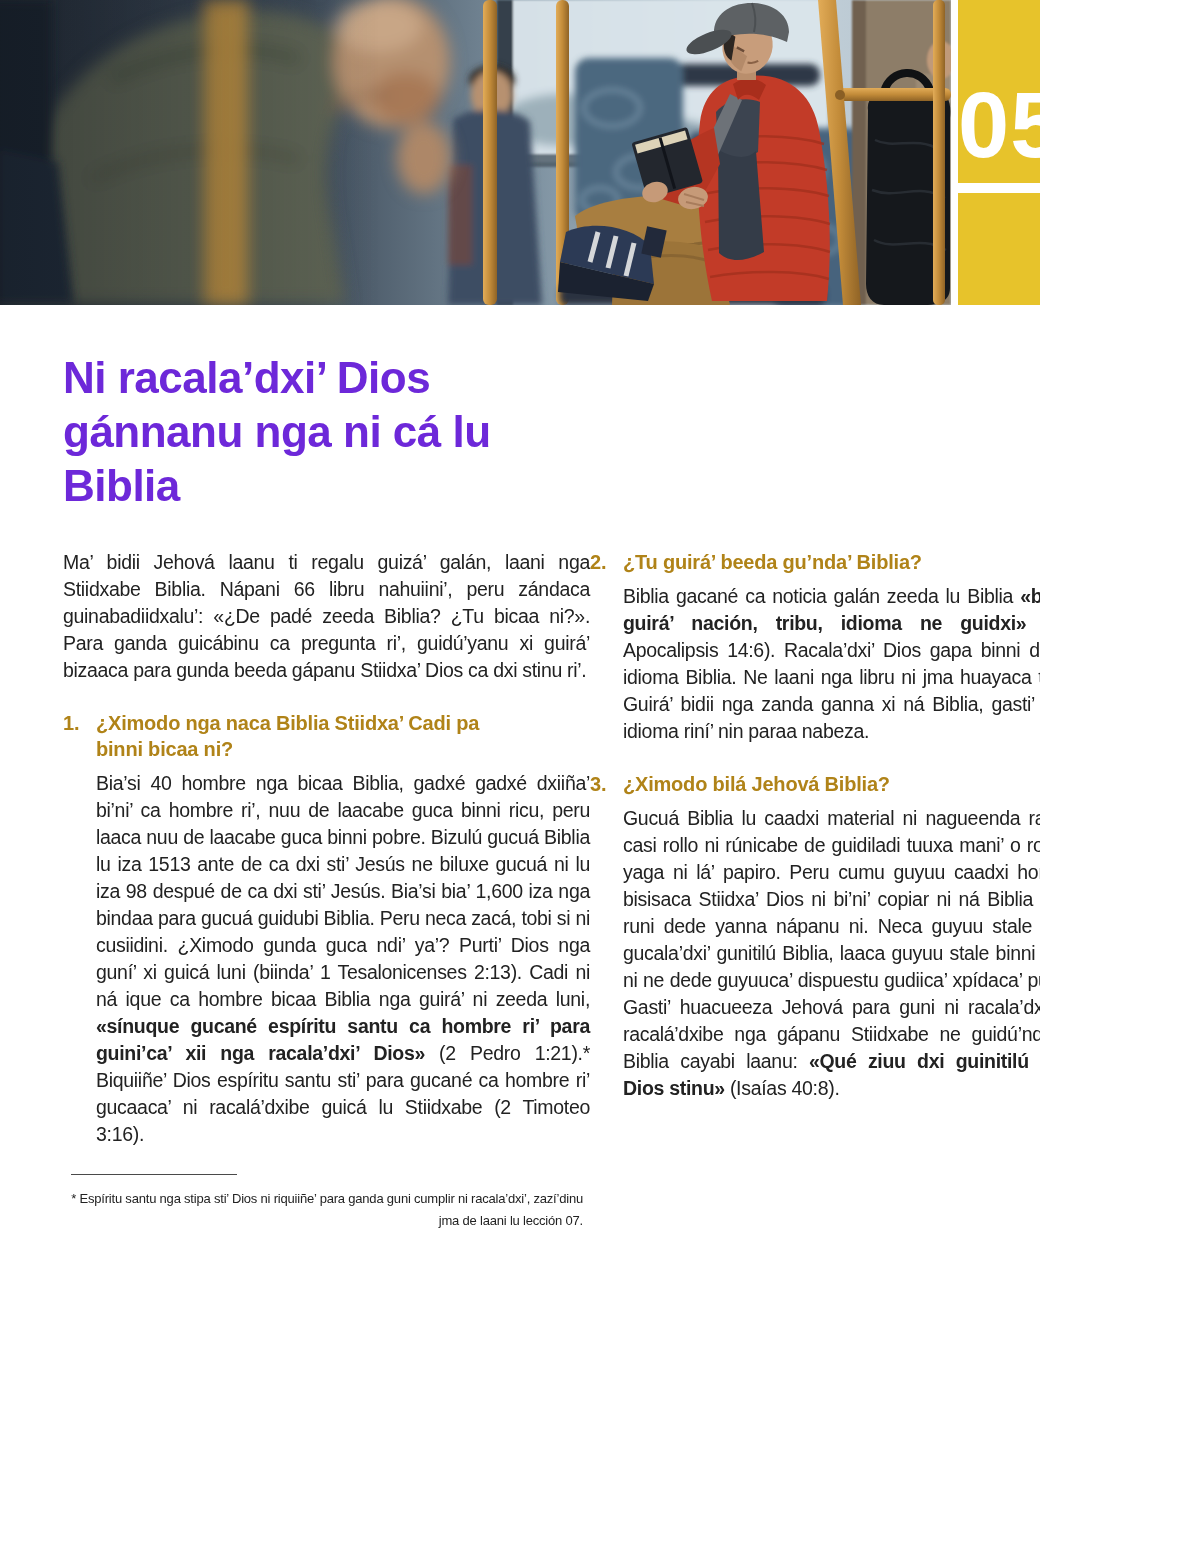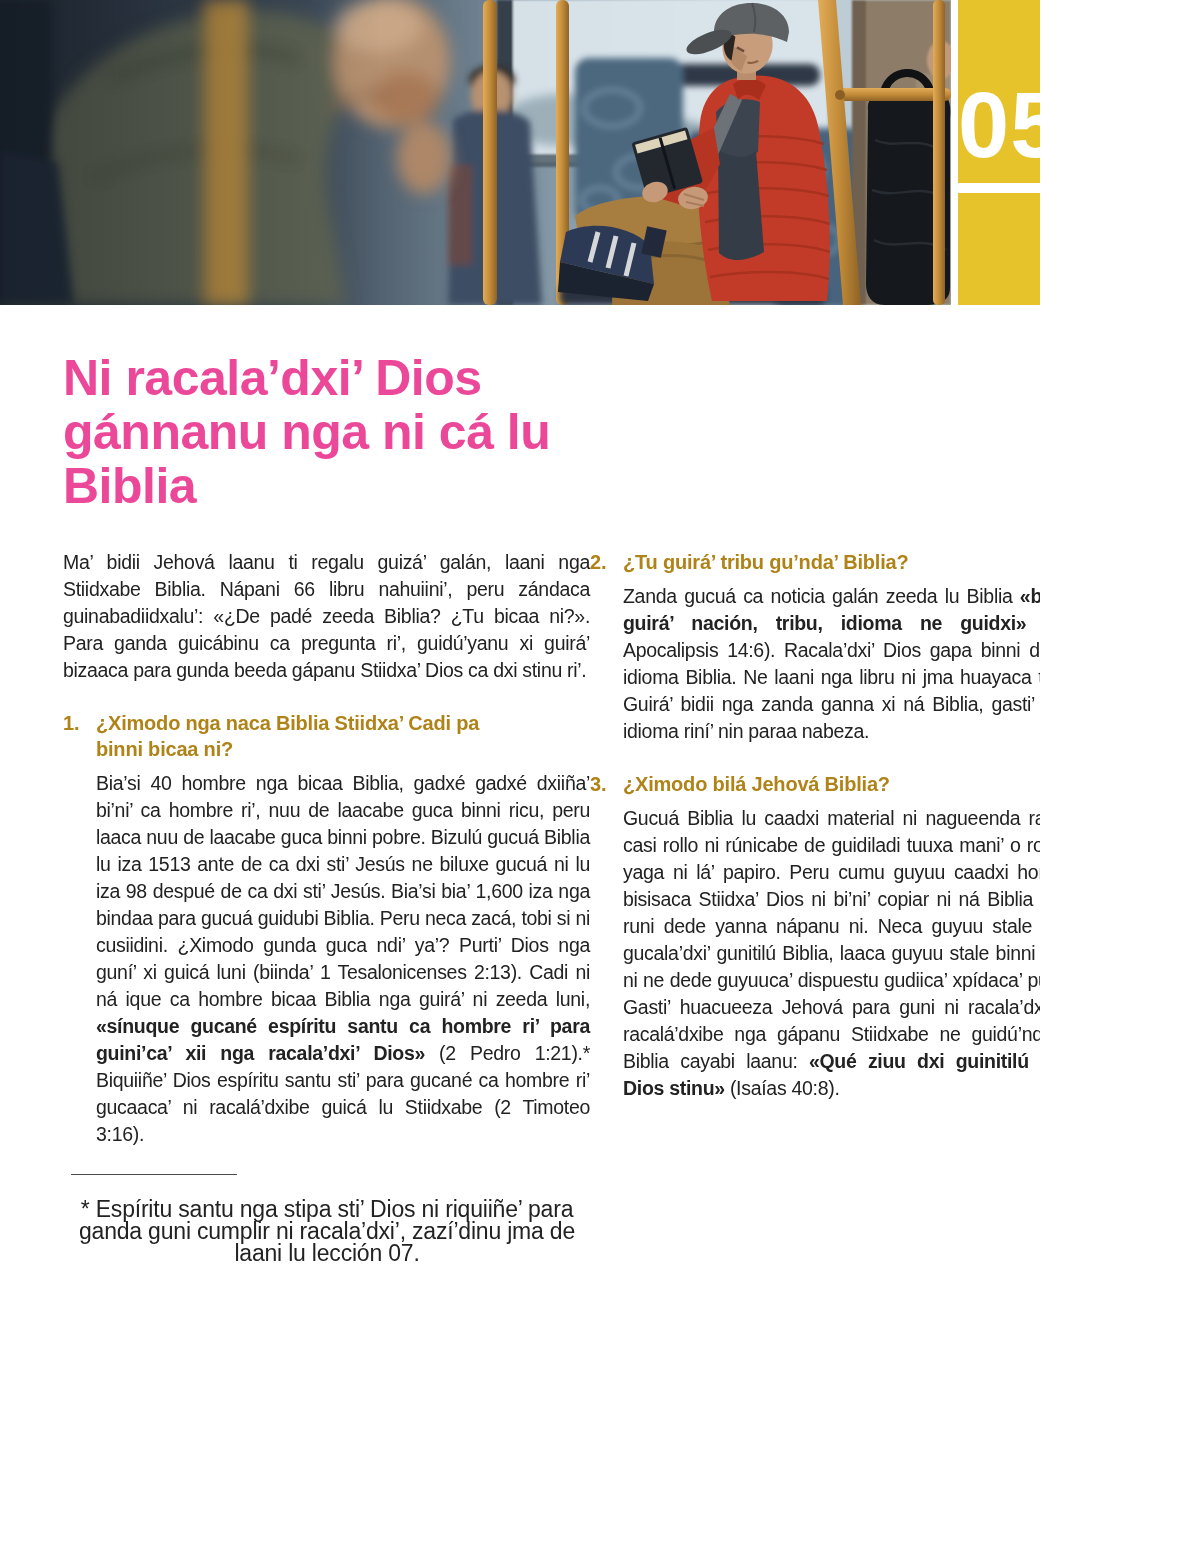--- a/index.html
+++ b/index.html
@@ -17,22 +17,22 @@
     align-items:center; padding-top:88px; box-sizing:border-box;
   }
   .lesson-number {
     color:#ffffff; font-size:92px; font-weight:700; line-height:0.82;
     letter-spacing:1px;
   }
   .lesson-underline { width:104px; height:10px; background:#ffffff; margin-top:20px; }
   
   h1.page-title {
     margin:46px 0 0 63px; width:505px;
-    font-size:50px; line-height:54px; font-weight:700; letter-spacing:-0.5px;
-    color:#ec4899;
+    font-size:44px; line-height:54px; font-weight:700; letter-spacing:-0.5px;
+    color:#6d28d9;
   }
   
   .columns { display:flex; margin:36px 0 0 63px; }
   .col-left  { width:527px; flex:none; }
   .col-right { width:515px; flex:none; }
   p.body {
     margin:0; font-size:19.5px; line-height:27px; text-align:justify;
     letter-spacing:-0.3px; color:#222222;
   }
   .intro { margin-left:33px; }
@@ -43,21 +43,21 @@
     font-size:20px; line-height:26px; letter-spacing:-0.2px;
   }
   .section-number { width:33px; flex:none; }
   .section-heading-text { max-width:432px; }
   .section p.body { margin-left:33px; margin-top:8px; }
   .b { font-weight:700; }
   .i { }
   
   .footnote { margin-top:26px; margin-left:8px; width:512px; }
   .footnote-rule { width:166px; height:1px; background:#4a4a4a; margin-bottom:12px; }
-  .footnote-text { font-size:23px; line-height:22px; text-align:center; letter-spacing:-0.2px; color:#222; }
+  .footnote-text { font-size:13px; line-height:22px; text-align:right; letter-spacing:-0.2px; color:#222; }
 </style>
 </head>
 <body>
 
 <div class="page">
 
   <div class="hero">
     <div class="hero-photo">
       <svg viewBox="0 0 951 305" preserveAspectRatio="none">
         <defs>
@@ -267,23 +267,23 @@
         <div class="footnote-rule"></div>
         <p class="footnote-text">* Espíritu santu nga stipa sti’ Dios ni riquiiñe’ para ganda guni cumplir ni racala’dxi’, zazí’dinu jma de laani lu lección 07.</p>
       </div>
     </div>
 
     <div class="col-right">
 
       <div class="section">
         <div class="section-heading">
           <span class="section-number">2.</span>
-          <span class="section-heading-text">¿Tu guirá’ tribu gu’nda’ Biblia?</span>
+          <span class="section-heading-text">¿Tu guirá’ beeda gu’nda’ Biblia?</span>
         </div>
-        <p class="body"><span>Zanda gucuá ca noticia galán zeeda lu Biblia </span><span class="b">«binni de guirá’ nación, tribu, idioma ne guidxi»</span><span> (biinda’ Apocalipsis 14:6). Racala’dxi’ Dios gapa binni de guirá’ idioma Biblia. Ne laani nga libru ni jma huayaca traducir. Guirá’ bidii nga zanda ganna xi ná Biblia, gasti’ naca xi idioma riní’ nin paraa nabeza.</span></p>
+        <p class="body"><span>Biblia gacané ca noticia galán zeeda lu Biblia </span><span class="b">«binni de guirá’ nación, tribu, idioma ne guidxi»</span><span> (biinda’ Apocalipsis 14:6). Racala’dxi’ Dios gapa binni de guirá’ idioma Biblia. Ne laani nga libru ni jma huayaca traducir. Guirá’ bidii nga zanda ganna xi ná Biblia, gasti’ naca xi idioma riní’ nin paraa nabeza.</span></p>
       </div>
 
       <div class="section">
         <div class="section-heading">
           <span class="section-number">3.</span>
           <span class="section-heading-text">¿Ximodo bilá Jehová Biblia?</span>
         </div>
         <p class="body"><span>Gucuá Biblia lu caadxi material ni nagueenda raca feu, casi rollo ni rúnicabe de guidiladi tuuxa mani’ o rollo de ti yaga ni lá’ </span><span class="i">papiro</span><span>. Peru cumu guyuu caadxi hombre ni bisisaca Stiidxa’ Dios ni bi’ni’ copiar ni ná Biblia la? nga runi dede yanna nápanu ni. Neca guyuu stale binni ni gucala’dxi’ gunitilú Biblia, laaca guyuu stale binni ni gupa ni ne dede guyuuca’ dispuestu gudiica’ xpídaca’ pur laani. Gasti’ huacueeza Jehová para guni ni racala’dxi’ ne ni racalá’dxibe nga gápanu Stiidxabe ne guidú’ndanu ni. Biblia cayabi laanu: </span><span class="b">«Qué ziuu dxi guinitilú stiidxa’ Dios stinu»</span><span> (Isaías 40:8).</span></p>
       </div>
 

